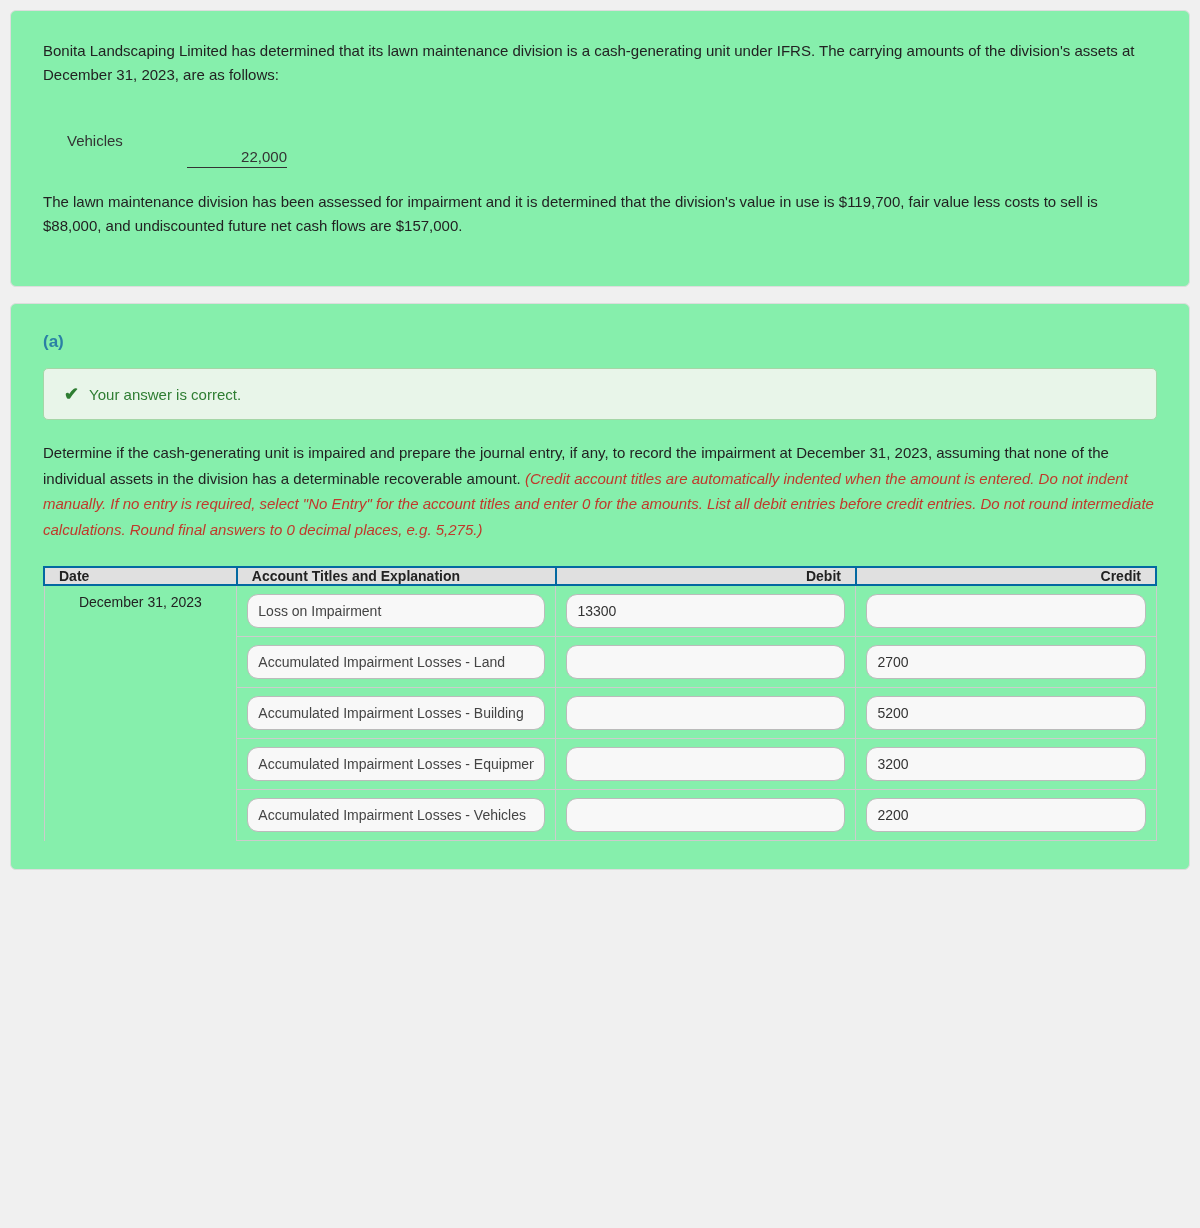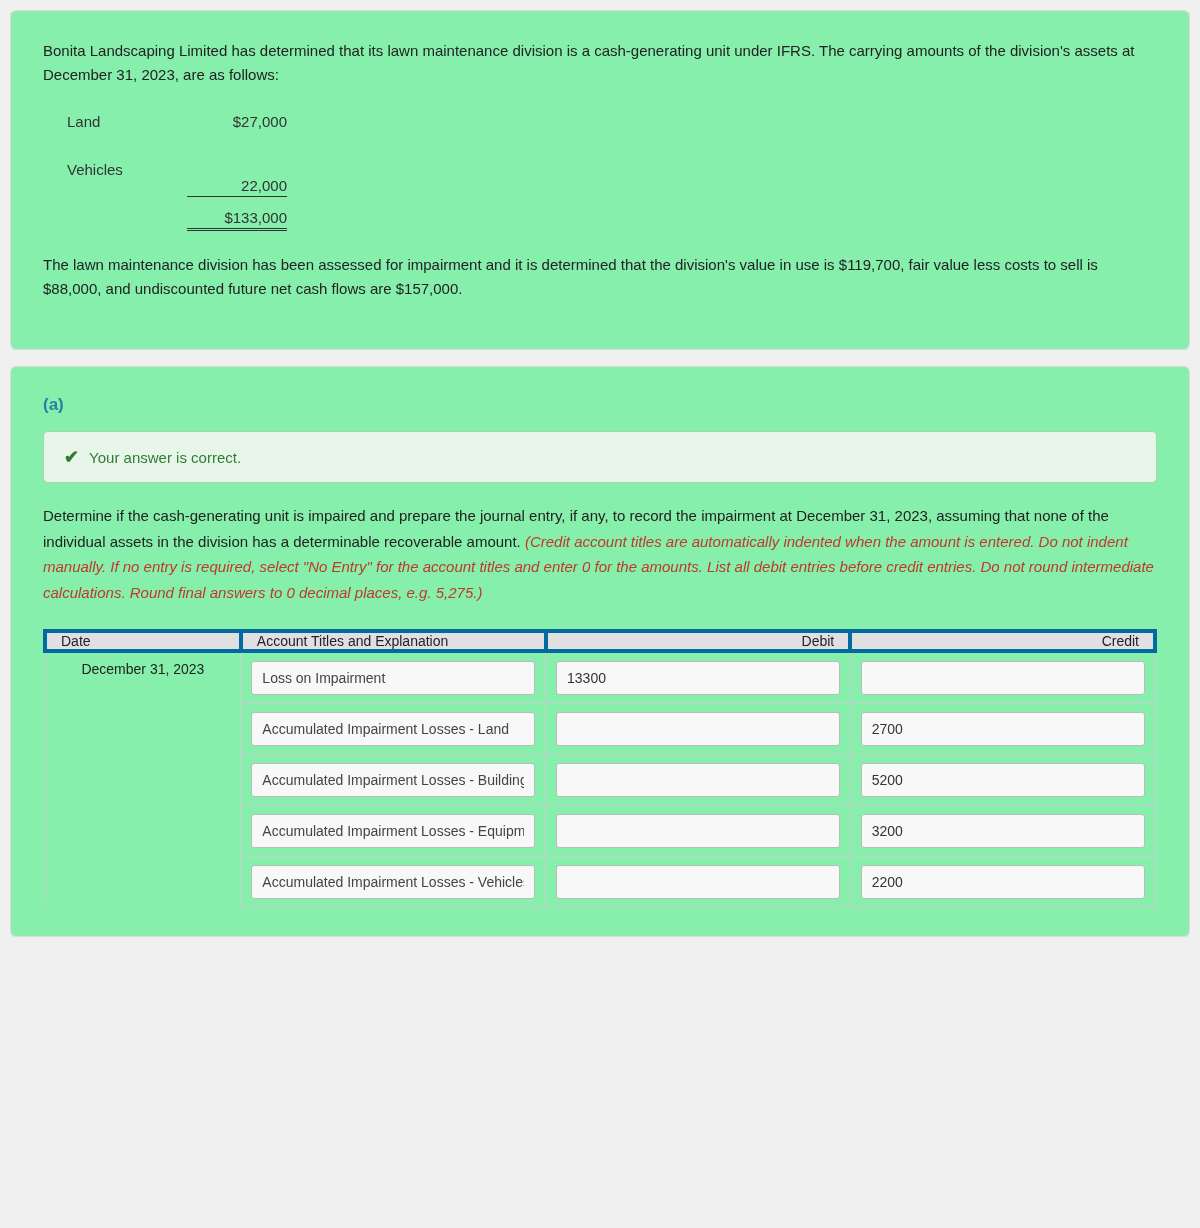--- a/index.html
+++ b/index.html
@@ -83,75 +83,67 @@
       width: 100%;
       border-collapse: collapse;
       margin-top: 10px;
     }
     .journal-table thead tr {
       background: #e0e0e0;
     }
     .journal-table th {
       padding: 0 14px;
       text-align: left;
-      font-weight: normal;
+      font-weight: bold;
       font-size: 14px;
       color: #222;
-      border: 4px solid #0369a1;
+      border: 2px solid #0369a1;
     }
     .journal-table th.center {
       text-align: right;
     }
     .journal-table td {
       padding: 8px 10px;
       border: 1px solid #ccc;
       vertical-align: middle;
     }
     .journal-table td.date-cell {
       vertical-align: top;
       padding-top: 8px;
       font-size: 14px;
       text-align: center;
       white-space: nowrap;
     }
     .input-field {
       width: 100%;
       padding: 8px 10px;
       border: 1px solid #bbb;
-      border-radius: 3px;
+      border-radius: 11px;
       background: #f8f8f8;
       font-size: 14px;
       color: #444;
     }
     .input-field.number {
       color: #333;
     }
     .entry-row td {
       border-bottom: none;
     }
   </style>
 </head>
 <body>
 
 <div class="card">
   <p class="problem-text">Bonita Landscaping Limited has determined that its lawn maintenance division is a cash-generating unit under IFRS. The carrying amounts of the division's assets at December 31, 2023, are as follows:</p>
 
   <div class="asset-table">
-    <div class="asset-row">
-      <span class="asset-label">Land</span>
-      <span class="asset-value">$27,000</span>
-    </div>
     <div class="asset-row">
       <span class="asset-label">Vehicles</span>
       <span class="asset-value underline">22,000</span>
     </div>
-    <div class="asset-row">
-      <span class="asset-label"></span>
-      <span class="asset-value double-underline">$133,000</span>
-    </div>
   </div>
 
   <p class="problem-text">The lawn maintenance division has been assessed for impairment and it is determined that the division's value in use is $119,700, fair value less costs to sell is $88,000, and undiscounted future net cash flows are $157,000.</p>
 </div>
 
 <div class="card">
   <div class="part-label">(a)</div>
 
   <div class="correct-banner">
     <span class="checkmark">✔</span>

